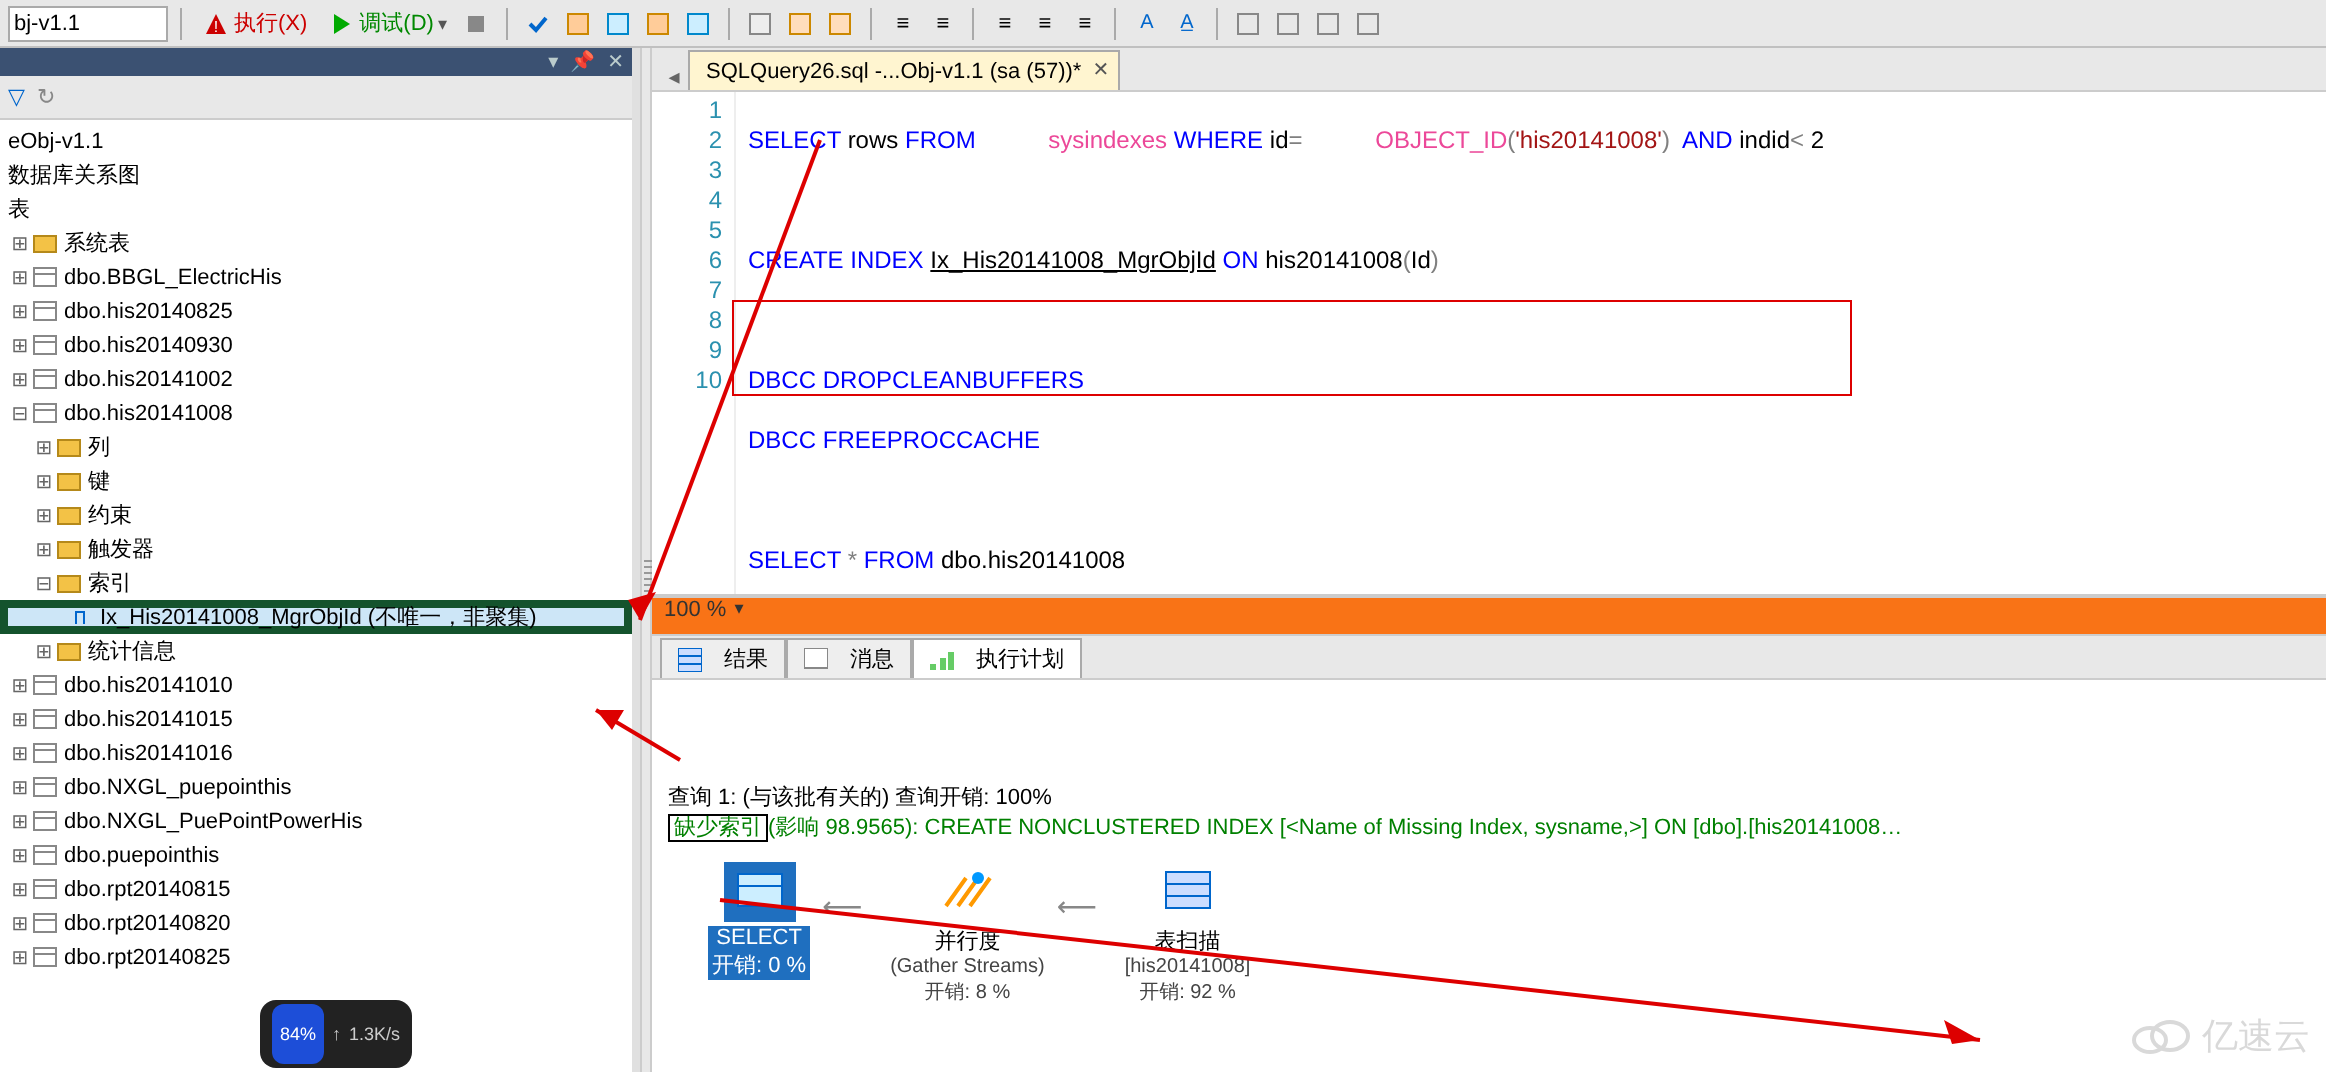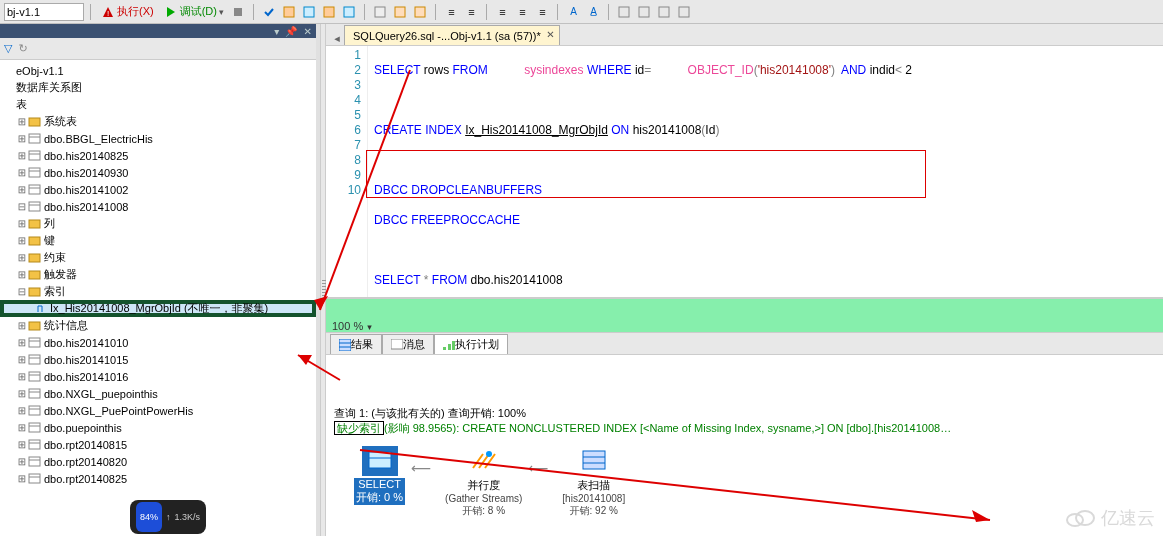--- a/index.html
+++ b/index.html
@@ -13,21 +13,21 @@
 .tb-debug { color: #080; font-size: 11px; cursor: pointer; padding: 0 4px; display:flex; align-items:center; gap:2px;}
 .tb-icon { width:14px; height:14px; }
 
 .main { display: flex; height: calc(100% - 24px); }
 
 .sidebar { width: 320px; background: #fff; border-right: 4px solid #e0e0e0; display: flex; flex-direction: column; }
 .sidebar-header { height: 14px; background: #3b5172; display: flex; justify-content: flex-end; align-items: center; padding-right: 4px; gap: 6px; color:#bcc; font-size:10px;}
 .sidebar-toolbar { height: 22px; background: #e8e8e8; border-bottom: 1px solid #ccc; display: flex; align-items: center; padding: 0 4px; gap: 6px; }
 .tree { flex: 1; overflow: auto; padding: 2px 0; }
 .tree-item { display: flex; align-items: center; height: 17px; padding-left: 4px; cursor: pointer; white-space: nowrap; color: #000; }
-.tree-item.lvl1 { padding-left: 16px; }
+.tree-item.lvl1 { padding-left: 4px; }
 .tree-item.lvl2 { padding-left: 16px; }
 .tree-item .expander { width: 12px; text-align: center; color: #666; font-size: 10px; }
 .tree-item .ticon { width: 14px; height: 14px; margin-right: 2px; display:flex; align-items:center; justify-content:center; }
 .folder-y { fill:#f3c246; stroke:#b5891a; }
 .table-ico { fill:#fff; stroke:#888; }
 .tree-item.hl { background: #cde6f7; border: 4px solid #14532d; height: 17px; padding-left: 30px; }
 
 .content { flex: 1; display: flex; flex-direction: column; position: relative; background:#fff;}
 .tab-bar { height: 22px; background: #e8e8e8; border-bottom: 1px solid #ccc; display: flex; align-items: flex-end; padding-left: 4px; }
 .file-tab { height: 20px; background: #fff5d0; border: 1px solid #aaa; border-bottom: none; padding: 0 18px 0 8px; font-size: 11px; display: flex; align-items: center; position: relative; color:#000;}
@@ -37,23 +37,23 @@
 .editor { flex: 0 0 252px; display: flex; background: #fff; border-bottom: 1px solid #ccc; font-family: Consolas, "Courier New", monospace; font-size: 12px; overflow:hidden; position:relative;}
 .gutter { width: 42px; background: #fff; border-right: 1px solid #eee; color: #2b91af; text-align: right; padding: 2px 6px 0 0; line-height: 15px; }
 .code { flex: 1; padding: 2px 6px; line-height: 15px; white-space: pre; position: relative; }
 .kw { color: #0000ff; }
 .sys { color: #ec4899; margin-left: 33px; }
 .str { color: #a31515; }
 .num { color: #000; }
 .op { color: #808080; }
 .redbox { border: 1px solid #d00; position: absolute; }
 
-.zoom-bar { height: 35px; background: #86efac; border-top: 1px solid #ccc; border-bottom: 1px solid #ccc; display: flex; align-items: flex-end; padding: 0 6px; font-size: 11px; color: #333; gap:4px;}
+.zoom-bar { height: 20px; background: #f97316; border-top: 1px solid #ccc; border-bottom: 1px solid #ccc; display: flex; align-items: flex-start; padding: 0 6px; font-size: 11px; color: #333; gap:4px;}
 .result-tabs { height: 22px; background: #e8e8e8; border-bottom: 1px solid #ccc; display: flex; align-items: flex-end; padding-left: 4px; }
-.rtab { height: 20px; border: 1px solid #aaa; border-bottom: none; background: #eee; padding: 0 8px; font-size: 11px; display: flex; align-items: center; gap: 0; cursor:pointer;}
+.rtab { height: 20px; border: 1px solid #aaa; border-bottom: none; background: #eee; padding: 0 8px; font-size: 11px; display: flex; align-items: center; gap: 11px; cursor:pointer;}
 .rtab.active { background: #fff; }
 .rtab-icon { width:12px; height:12px; }
 
 .plan-pane { flex: 1; background: #fff; padding: 4px 8px; font-family: Consolas, "Courier New", monospace; font-size: 11px; position: relative; overflow:hidden;margin-top:47px;}
 .plan-line1 { color: #000; }
 .plan-line2 { color: #000; }
 .missing-idx { color: #008000; }
 .missing-idx .lbl { background: #fff; border:1px solid #000; padding: 0 2px; color:#008000; }
 
 .plan-nodes { display: flex; align-items: flex-start; gap: 40px; margin-top: 10px; padding-left: 20px; position:relative;}

